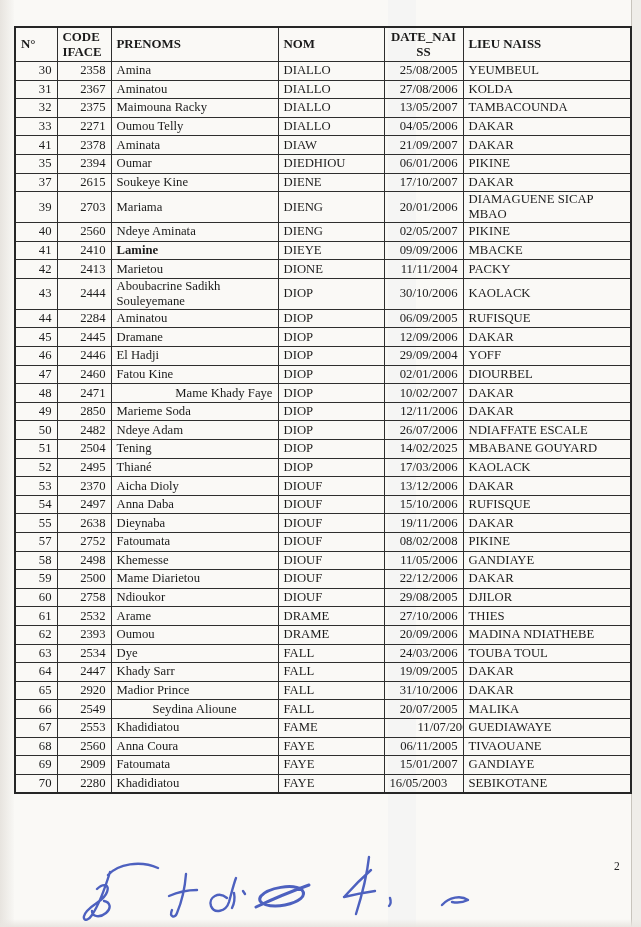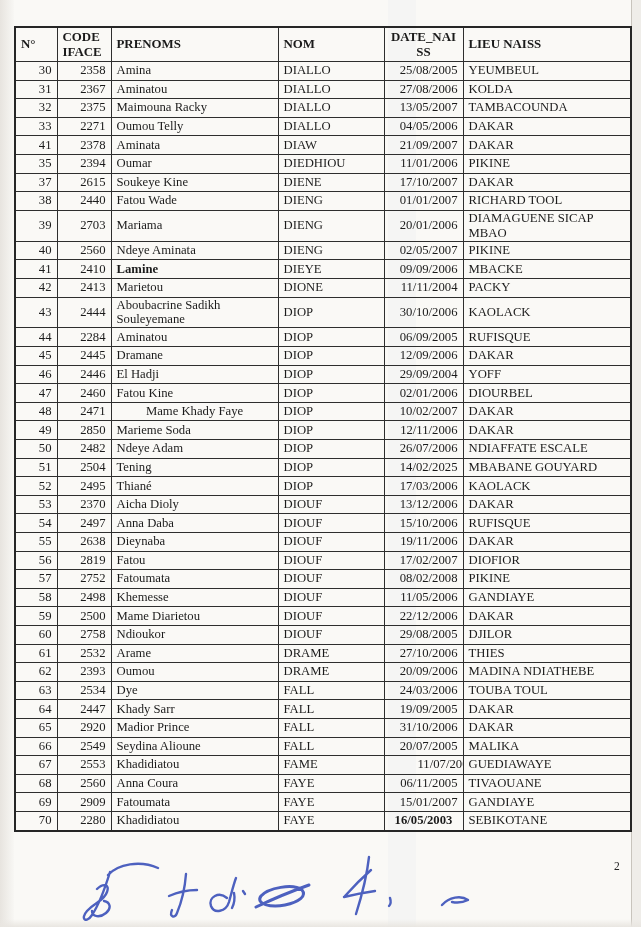--- a/index.html
+++ b/index.html
@@ -132,38 +132,30 @@
           <td style="text-align: left;">Aminata</td>
           <td style="text-align: left;">DIAW</td>
           <td style="text-align: right;">21/09/2007</td>
           <td style="text-align: left;">DAKAR</td>
         </tr>
         <tr>
           <td style="text-align: right;">35</td>
           <td style="text-align: right;">2394</td>
           <td style="text-align: left;">Oumar</td>
           <td style="text-align: left;">DIEDHIOU</td>
-          <td style="text-align: right;">11/01/2006</td>
+          <td style="text-align: right;">06/01/2006</td>
           <td style="text-align: left;">PIKINE</td>
         </tr>
         <tr>
           <td style="text-align: right;">37</td>
           <td style="text-align: right;">2615</td>
           <td style="text-align: left;">Soukeye Kine</td>
           <td style="text-align: left;">DIENE</td>
           <td style="text-align: right;">17/10/2007</td>
           <td style="text-align: left;">DAKAR</td>
-        </tr>
-        <tr>
-          <td style="text-align: right;">38</td>
-          <td style="text-align: right;">2440</td>
-          <td style="text-align: left;">Fatou Wade</td>
-          <td style="text-align: left;">DIENG</td>
-          <td style="text-align: right;">01/01/2007</td>
-          <td style="text-align: left;">RICHARD TOOL</td>
         </tr>
         <tr>
           <td style="text-align: right;">39</td>
           <td style="text-align: right;">2703</td>
           <td style="text-align: left;">Mariama</td>
           <td style="text-align: left;">DIENG</td>
           <td style="text-align: right;">20/01/2006</td>
           <td style="text-align: left;">DIAMAGUENE SICAP
 MBAO</td>
         </tr>
@@ -228,21 +220,21 @@
           <td style="text-align: right;">47</td>
           <td style="text-align: right;">2460</td>
           <td style="text-align: left;">Fatou Kine</td>
           <td style="text-align: left;">DIOP</td>
           <td style="text-align: right;">02/01/2006</td>
           <td style="text-align: left;">DIOURBEL</td>
         </tr>
         <tr>
           <td style="text-align: right;">48</td>
           <td style="text-align: right;">2471</td>
-          <td style="text-align: center;">Mame Khady Faye</td>
+          <td style="text-align: right;">Mame Khady Faye</td>
           <td style="text-align: left;">DIOP</td>
           <td style="text-align: right;">10/02/2007</td>
           <td style="text-align: left;">DAKAR</td>
         </tr>
         <tr>
           <td style="text-align: right;">49</td>
           <td style="text-align: right;">2850</td>
           <td style="text-align: left;">Marieme Soda</td>
           <td style="text-align: left;">DIOP</td>
           <td style="text-align: right;">12/11/2006</td>
@@ -288,28 +280,20 @@
           <td style="text-align: right;">15/10/2006</td>
           <td style="text-align: left;">RUFISQUE</td>
         </tr>
         <tr>
           <td style="text-align: right;">55</td>
           <td style="text-align: right;">2638</td>
           <td style="text-align: left;">Dieynaba</td>
           <td style="text-align: left;">DIOUF</td>
           <td style="text-align: right;">19/11/2006</td>
           <td style="text-align: left;">DAKAR</td>
-        </tr>
-        <tr>
-          <td style="text-align: right;">56</td>
-          <td style="text-align: right;">2819</td>
-          <td style="text-align: left;">Fatou</td>
-          <td style="text-align: left;">DIOUF</td>
-          <td style="text-align: right;">17/02/2007</td>
-          <td style="text-align: left;">DIOFIOR</td>
         </tr>
         <tr>
           <td style="text-align: right;">57</td>
           <td style="text-align: right;">2752</td>
           <td style="text-align: left;">Fatoumata</td>
           <td style="text-align: left;">DIOUF</td>
           <td style="text-align: right;">08/02/2008</td>
           <td style="text-align: left;">PIKINE</td>
         </tr>
         <tr>
@@ -372,21 +356,21 @@
           <td style="text-align: right;">65</td>
           <td style="text-align: right;">2920</td>
           <td style="text-align: left;">Madior Prince</td>
           <td style="text-align: left;">FALL</td>
           <td style="text-align: right;">31/10/2006</td>
           <td style="text-align: left;">DAKAR</td>
         </tr>
         <tr>
           <td style="text-align: right;">66</td>
           <td style="text-align: right;">2549</td>
-          <td style="text-align: left; margin-left: 33px;">Seydina Alioune</td>
+          <td style="text-align: center; margin-left: 33px;">Seydina Alioune</td>
           <td style="text-align: left;">FALL</td>
           <td style="text-align: right;">20/07/2005</td>
           <td style="text-align: left;">MALIKA</td>
         </tr>
         <tr>
           <td style="text-align: right;">67</td>
           <td style="text-align: right;">2553</td>
           <td style="text-align: left;">Khadidiatou</td>
           <td style="text-align: left;">FAME</td>
           <td style="text-align: right; padding-left: 33px;">11/07/2006</td>
@@ -406,21 +390,21 @@
           <td style="text-align: left;">Fatoumata</td>
           <td style="text-align: left;">FAYE</td>
           <td style="text-align: right;">15/01/2007</td>
           <td style="text-align: left;">GANDIAYE</td>
         </tr>
         <tr>
           <td style="text-align: right;">70</td>
           <td style="text-align: right;">2280</td>
           <td style="text-align: left;">Khadidiatou</td>
           <td style="text-align: left;">FAYE</td>
-          <td style="text-align: center; font-weight: bold;">16/05/2003</td>
+          <td style="text-align: left;">16/05/2003</td>
           <td style="text-align: left;">SEBIKOTANE</td>
         </tr>
       </tbody>
     </table>
 
   <div class="page-number">2</div>
 
   <svg class="signature" viewBox="0 0 641 82" xmlns="http://www.w3.org/2000/svg" style="color: rgb(63, 85, 187);">
     <g fill="none" stroke="currentColor" stroke-width="2.4" stroke-linecap="round" stroke-linejoin="round" opacity="0.92">
 

